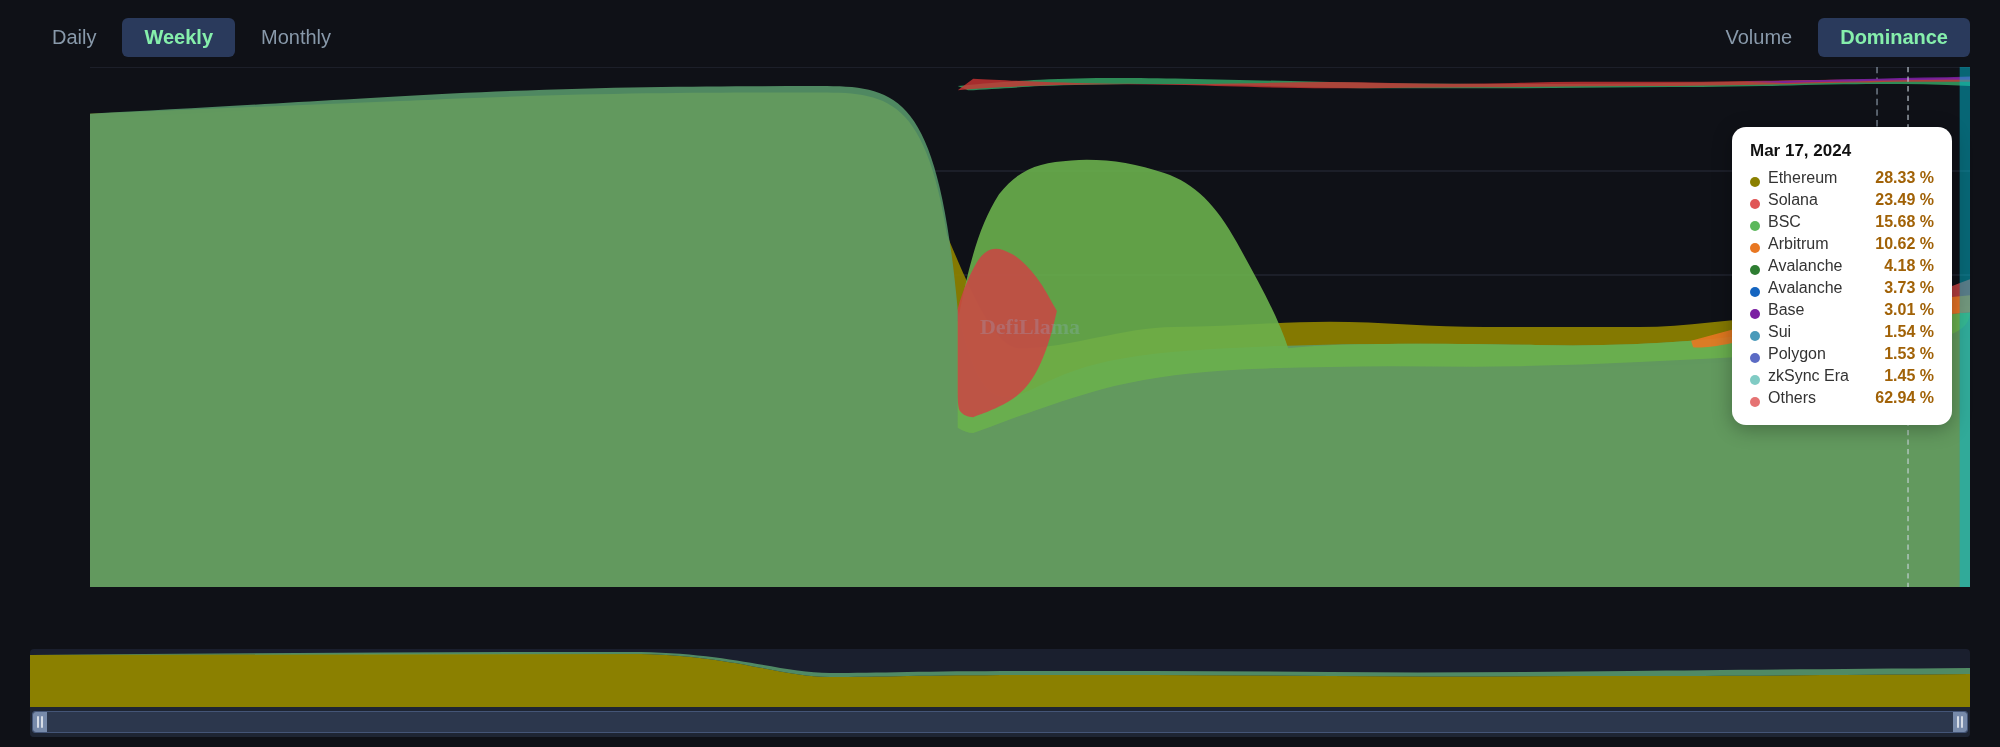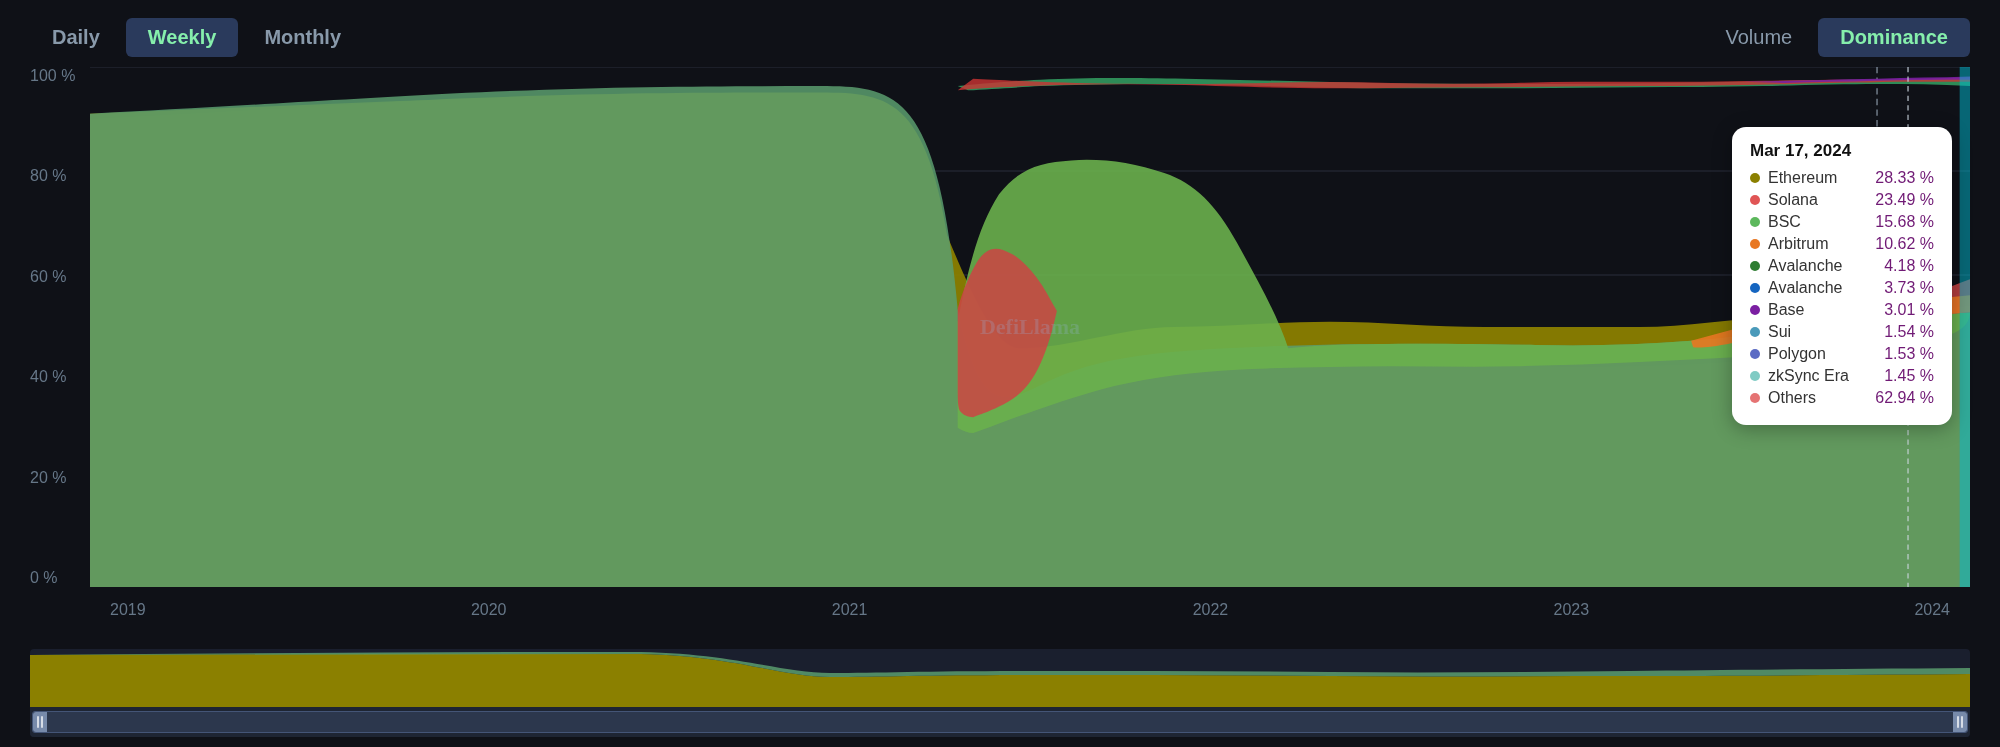--- a/index.html
+++ b/index.html
@@ -24,21 +24,21 @@
       display: flex;
       gap: 4px;
     }
 
     .period-btn {
       padding: 8px 22px;
       border-radius: 6px;
       border: none;
       font-size: 20px;
       cursor: pointer;
-      font-weight: 700;
+      font-weight: 400;
     }
 
     .period-btn.active {
       background: #2a3a5c;
       color: #86efac;
       font-weight: 700;
     }
 
     .period-btn.inactive {
       background: transparent;
@@ -135,40 +135,40 @@
 
     .tooltip-date {
       font-weight: 600;
       font-size: 17px;
       margin-bottom: 8px;
       color: #111;
     }
 
     .tooltip-row {
       display: flex;
-      align-items: center;
+      align-items: flex-end;
       gap: 8px;
       margin-bottom: 4px;
     }
 
     .tooltip-dot {
       width: 10px;
       height: 10px;
       border-radius: 50%;
       flex-shrink: 0;
     }
 
     .tooltip-label {
       color: #333;
       flex: 1;
     }
 
     .tooltip-value {
-      color: #701a75;
-      font-weight: 400;
+      color: #a16207;
+      font-weight: 700;
     }
 
     .defi-llama-watermark {
       position: absolute;
       left: 50%;
       top: 50%;
       transform: translate(-50%, -50%);
       font-size: 22px;
       color: rgba(150,180,220,0.25);
       pointer-events: none;
@@ -206,28 +206,20 @@
     <button class="period-btn inactive">Monthly</button>
   </div>
   <div class="metric-buttons">
     <button class="metric-btn inactive">Volume</button>
     <button class="metric-btn active">Dominance</button>
   </div>
 </div>
 
 <div class="chart-area">
 
-  <div class="y-axis-labels">
-    <span class="y-label">100 %</span>
-    <span class="y-label">80 %</span>
-    <span class="y-label">60 %</span>
-    <span class="y-label">40 %</span>
-    <span class="y-label">20 %</span>
-    <span class="y-label">0 %</span>
-  </div>
 
   <div class="chart-svg-container">
     <svg width="100%" height="100%" viewBox="0 0 1820 490" preserveAspectRatio="none">
 
       <line x1="0" y1="0" x2="1820" y2="0" stroke="#2a2f3d" stroke-width="1"></line>
       <line x1="0" y1="98" x2="1820" y2="98" stroke="#2a2f3d" stroke-width="1"></line>
       <line x1="0" y1="196" x2="1820" y2="196" stroke="#2a2f3d" stroke-width="1"></line>
       <line x1="0" y1="294" x2="1820" y2="294" stroke="#2a2f3d" stroke-width="1"></line>
       <line x1="0" y1="392" x2="1820" y2="392" stroke="#2a2f3d" stroke-width="1"></line>
       <line x1="0" y1="490" x2="1820" y2="490" stroke="#2a2f3d" stroke-width="1"></line>
@@ -377,28 +369,20 @@
 
       <line x1="1760" y1="0" x2="1760" y2="490" stroke="#ccd6e0" stroke-width="1.5" stroke-dasharray="5,4" opacity="0.7"></line>
 
       <rect x="1810" y="0" width="10" height="490" fill="#00bcd4" opacity="0.5"></rect>
     </svg>
 
     
     <div class="defi-llama-watermark">DefiLlama</div>
   </div>
 
-  <div class="x-axis-labels">
-    <span class="x-label" style="margin-left:20px">2019</span>
-    <span class="x-label">2020</span>
-    <span class="x-label">2021</span>
-    <span class="x-label">2022</span>
-    <span class="x-label">2023</span>
-    <span class="x-label" style="margin-right:20px">2024</span>
-  </div>
 
   <div class="tooltip-box">
     <div class="tooltip-date">Mar 17, 2024</div>
     <div class="tooltip-row">
       <span class="tooltip-dot" style="background:#8B8000"></span>
       <span class="tooltip-label">Ethereum</span>
       <span class="tooltip-value">28.33 %</span>
     </div>
     <div class="tooltip-row">
       <span class="tooltip-dot" style="background:#e05555"></span>

